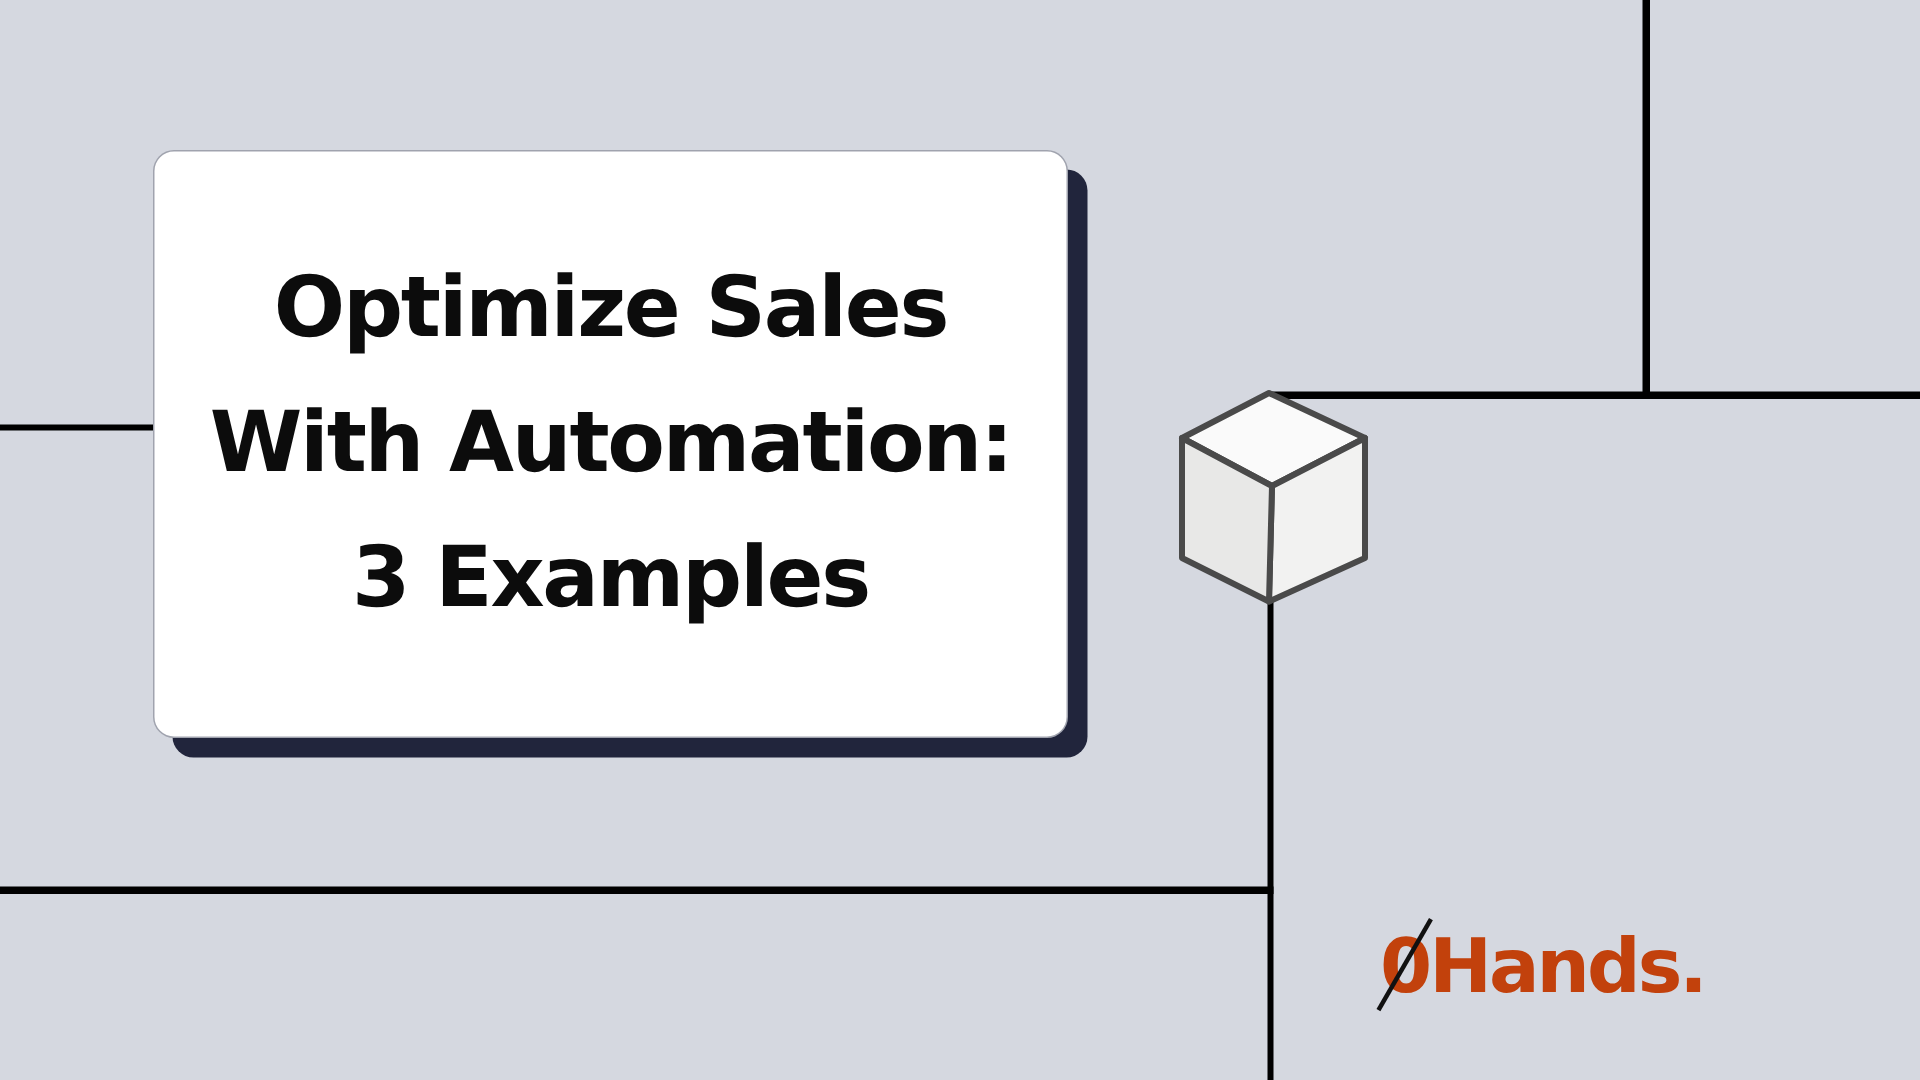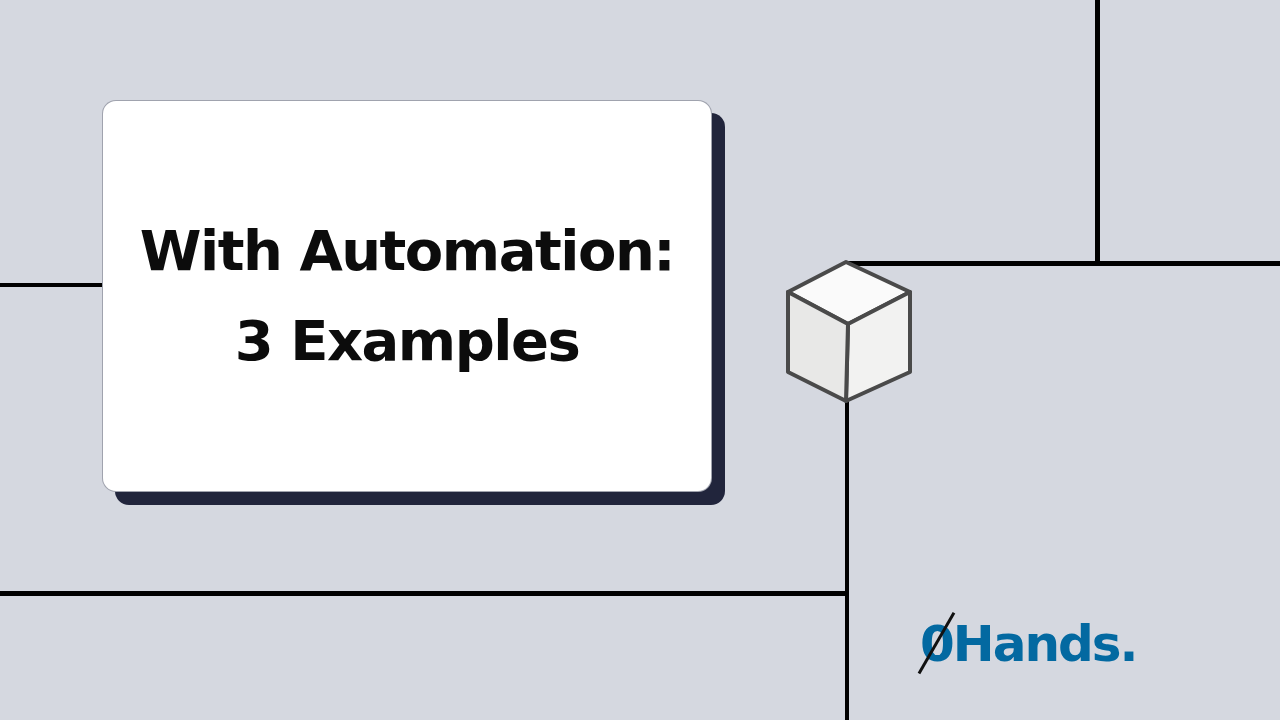--- a/index.html
+++ b/index.html
@@ -59,21 +59,21 @@
     text-align: center;
   }
 
   .logo {
     position: absolute;
     left: 920px;
     top: 612px;
     display: flex;
     align-items: baseline;
     font-weight: 800;
-    color: #0369a1;
+    color: #c2410c;
     font-size: 50px;
     letter-spacing: -2px;
     line-height: 64px;
   }
   .logo-zero-wrap {
     position: relative;
     display: inline-block;
   }
   .logo-slash {
     position: absolute;
@@ -100,20 +100,21 @@
   <div class="line line-d"></div>
   <div class="line line-e"></div>
 
   <svg class="cube" viewBox="0 0 132 150" xmlns="http://www.w3.org/2000/svg">
     <polygon points="63,6 127,36 65,68 5,36" stroke="#4a4a4a" stroke-width="4" stroke-linejoin="round" fill="#fafafa"></polygon>
     <polygon points="127,36 127,116 63,145 65,68" stroke="#4a4a4a" stroke-width="4" stroke-linejoin="round" fill="#f2f2f1"></polygon>
     <polygon points="5,36 65,68 63,145 5,116" stroke="#4a4a4a" stroke-width="4" stroke-linejoin="round" fill="#e8e8e7"></polygon>
   </svg>
 
   <div class="title-card">
+    <div class="title-line">Optimize Sales</div>
     <div class="title-line">With Automation:</div>
     <div class="title-line">3 Examples</div>
   </div>
 
   <div class="logo">
     <span class="logo-zero-wrap">
       <span>0</span>
       <span class="logo-slash"></span>
     </span>
     <span>Hands</span>

